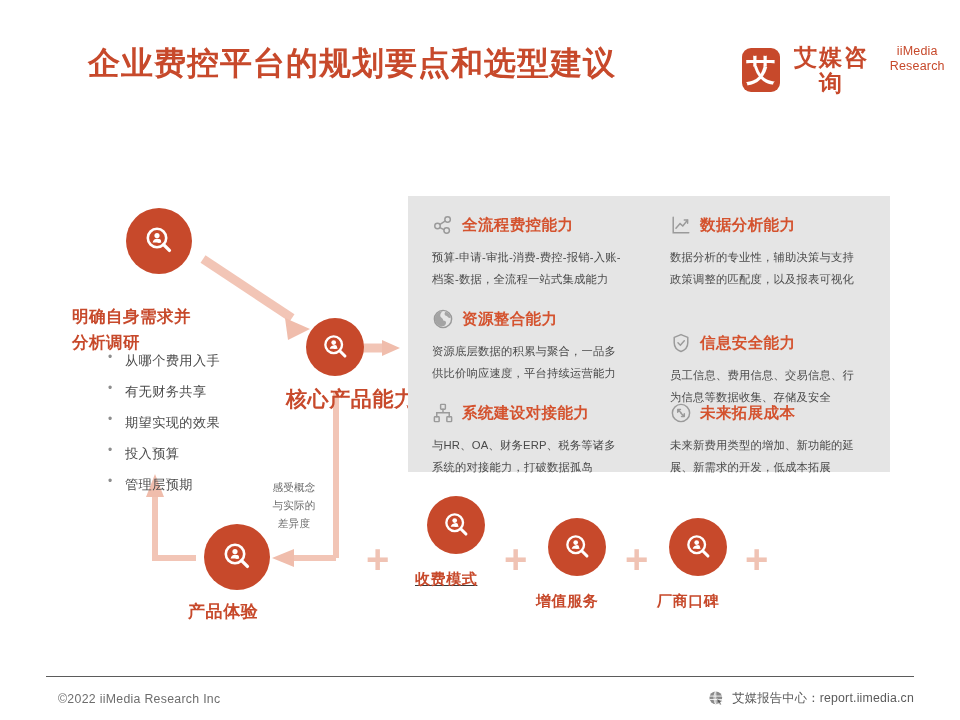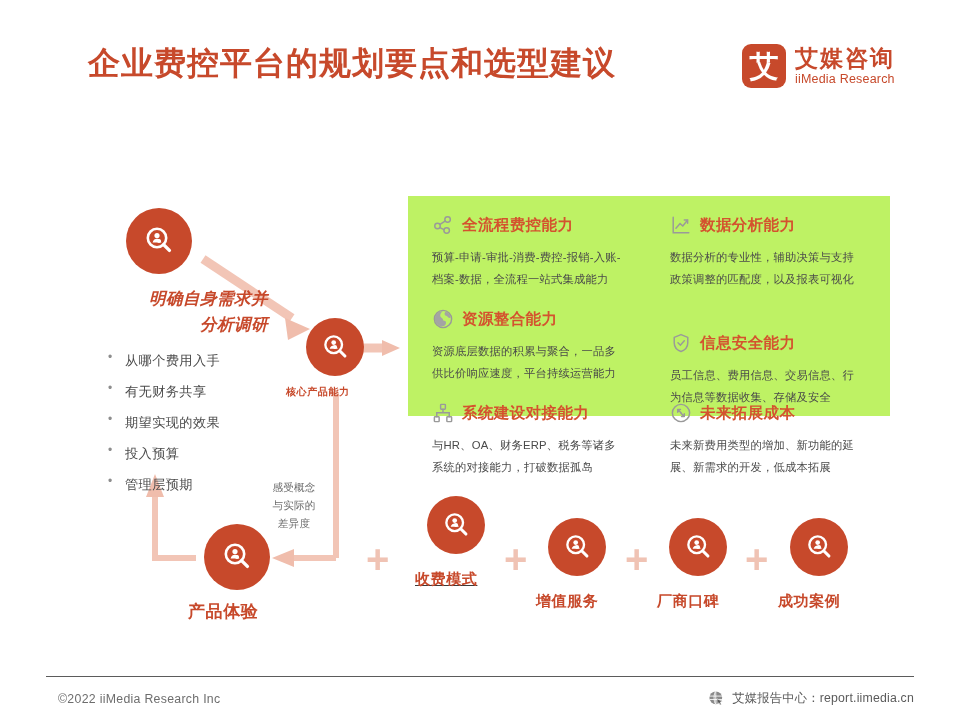--- a/index.html
+++ b/index.html
@@ -34,35 +34,35 @@
   .logo-mark {
     width: 44px; height: 44px;
     border-radius: 9px;
     background: #c7492b;
     color: #ffffff;
     font-size: 29px;
     font-weight: bold;
     display: flex; align-items: center; justify-content: center;
     line-height: 1;
   }
-  .logo-text { display: flex; flex-direction: column; justify-content: center; }
+  .logo-text { display: flex; flex-direction: row; justify-content: center; text-align: center; }
   .logo-cn {
     color: #c7492b; font-size: 23px; font-weight: bold; letter-spacing: 2px;
     line-height: 1.15;
   }
   .logo-en {
     color: #c7492b; font-size: 12.5px; letter-spacing: 0.2px; line-height: 1.2;
   }
 
   
   .panel {
     position: absolute;
     left: 408px; top: 196px;
-    width: 482px; height: 220px;
-    background: #bef264;
+    width: 482px; height: 276px;
+    background: #e5e5e5;
     text-decoration: underline;
   }
   .cap-cell { position: absolute; width: 218px; }
   .cap-head {
     display: flex; align-items: center; gap: 8px;
     margin-bottom: 10px;
   }
   .cap-title {
     color: #d4522e;
     font-size: 15.5px;
@@ -74,29 +74,28 @@
     font-size: 11.3px;
     color: #4a4a4a;
     line-height: 1.95;
     letter-spacing: 0.2px;
   }
   .cap-icon { width: 22px; height: 22px; flex: 0 0 22px; display:block; }
 
   
   .need-title {
     position: absolute;
-    left: 72px; top: 286px;
+    left: 72px; top: 304px;
     width: 196px;
-    text-align: right;
+    text-align: left;
     color: #c7492b;
     font-size: 16.5px;
     font-weight: bold;
     line-height: 1.55;
     letter-spacing: 0.5px;
-    font-style: italic;
   }
   .need-list {
     position: absolute;
     left: 108px; top: 352px;
     margin: 0; padding: 0;
     list-style: none;
     font-size: 13.2px;
     color: #4b4b4b;
   }
   .need-list li {
@@ -252,21 +251,21 @@
     <div class="node-circle" style="width:58px;height:58px;">
       <span>
         <svg class="mag-svg" width="29" height="29" viewBox="0 0 32 32">
           <circle cx="14" cy="13" r="9.2" fill="none" stroke="#ffffff" stroke-width="2.6"></circle>
           <circle cx="14" cy="10.6" r="2.6" fill="#ffffff"></circle>
           <path d="M9.6 17.4c0.7-2.5 2.4-3.6 4.4-3.6s3.7 1.1 4.4 3.6z" fill="#ffffff"></path>
           <line x1="20.6" y1="19.6" x2="26.4" y2="25.4" stroke="#ffffff" stroke-width="3.4" stroke-linecap="round"></line>
         </svg>
       </span>
     </div>
-    <div class="node-label" style="font-size:10px; width:58px; margin-left:-20px;">核心产品能力</div>
+    <div class="node-label" style="font-size:21px; width:58px; margin-left:-20px;">核心产品能力</div>
   </div>
 
   <div class="node" style="left:204px; top:524px;">
     <div class="node-circle" style="width:66px;height:66px;">
       <span>
         <svg class="mag-svg" width="32" height="32" viewBox="0 0 32 32">
           <circle cx="14" cy="13" r="9.2" fill="none" stroke="#ffffff" stroke-width="2.6"></circle>
           <circle cx="14" cy="10.6" r="2.6" fill="#ffffff"></circle>
           <path d="M9.6 17.4c0.7-2.5 2.4-3.6 4.4-3.6s3.7 1.1 4.4 3.6z" fill="#ffffff"></path>
           <line x1="20.6" y1="19.6" x2="26.4" y2="25.4" stroke="#ffffff" stroke-width="3.4" stroke-linecap="round"></line>
@@ -428,33 +427,20 @@
           <circle cx="14" cy="13" r="9.2" fill="none" stroke="#ffffff" stroke-width="2.6"></circle>
           <circle cx="14" cy="10.6" r="2.6" fill="#ffffff"></circle>
           <path d="M9.6 17.4c0.7-2.5 2.4-3.6 4.4-3.6s3.7 1.1 4.4 3.6z" fill="#ffffff"></path>
           <line x1="20.6" y1="19.6" x2="26.4" y2="25.4" stroke="#ffffff" stroke-width="3.4" stroke-linecap="round"></line>
         </svg>
       </span>
     </div>
     <div class="node-label" style="font-size:15px; width:58px; margin-left:-12px; margin-top:16px;">厂商口碑</div>
   </div>
 
-  <div class="node" style="left:790px; top:518px;">
-    <div class="node-circle" style="width:58px;height:58px;">
-      <span>
-        <svg class="mag-svg" width="29" height="29" viewBox="0 0 32 32">
-          <circle cx="14" cy="13" r="9.2" fill="none" stroke="#ffffff" stroke-width="2.6"></circle>
-          <circle cx="14" cy="10.6" r="2.6" fill="#ffffff"></circle>
-          <path d="M9.6 17.4c0.7-2.5 2.4-3.6 4.4-3.6s3.7 1.1 4.4 3.6z" fill="#ffffff"></path>
-          <line x1="20.6" y1="19.6" x2="26.4" y2="25.4" stroke="#ffffff" stroke-width="3.4" stroke-linecap="round"></line>
-        </svg>
-      </span>
-    </div>
-    <div class="node-label" style="font-size:15px; width:58px; margin-left:-12px; margin-top:16px;">成功案例</div>
-  </div>
 
   <div class="footer-rule"></div>
   <div class="footer-left">©2022  iiMedia Research  Inc</div>
   <div class="footer-right">
     <span>
       <svg class="footer-icon" viewBox="0 0 24 24">
         <circle cx="11" cy="11" r="9" fill="#8a8a8a"></circle>
         <path d="M11 2c-3.2 2.2-3.2 15.6 0 18M2.3 8.6h17.4M2.3 13.4h17.4M11 2v18" stroke="#ffffff" stroke-width="1.2" fill="none"></path>
         <path d="M12.6 12.4 20.4 16l-3.1 1.1 1.5 3.3-1.9.9-1.5-3.3-2.3 2.2z" fill="#5b5b5b" stroke="#ffffff" stroke-width="0.8"></path>
       </svg>

